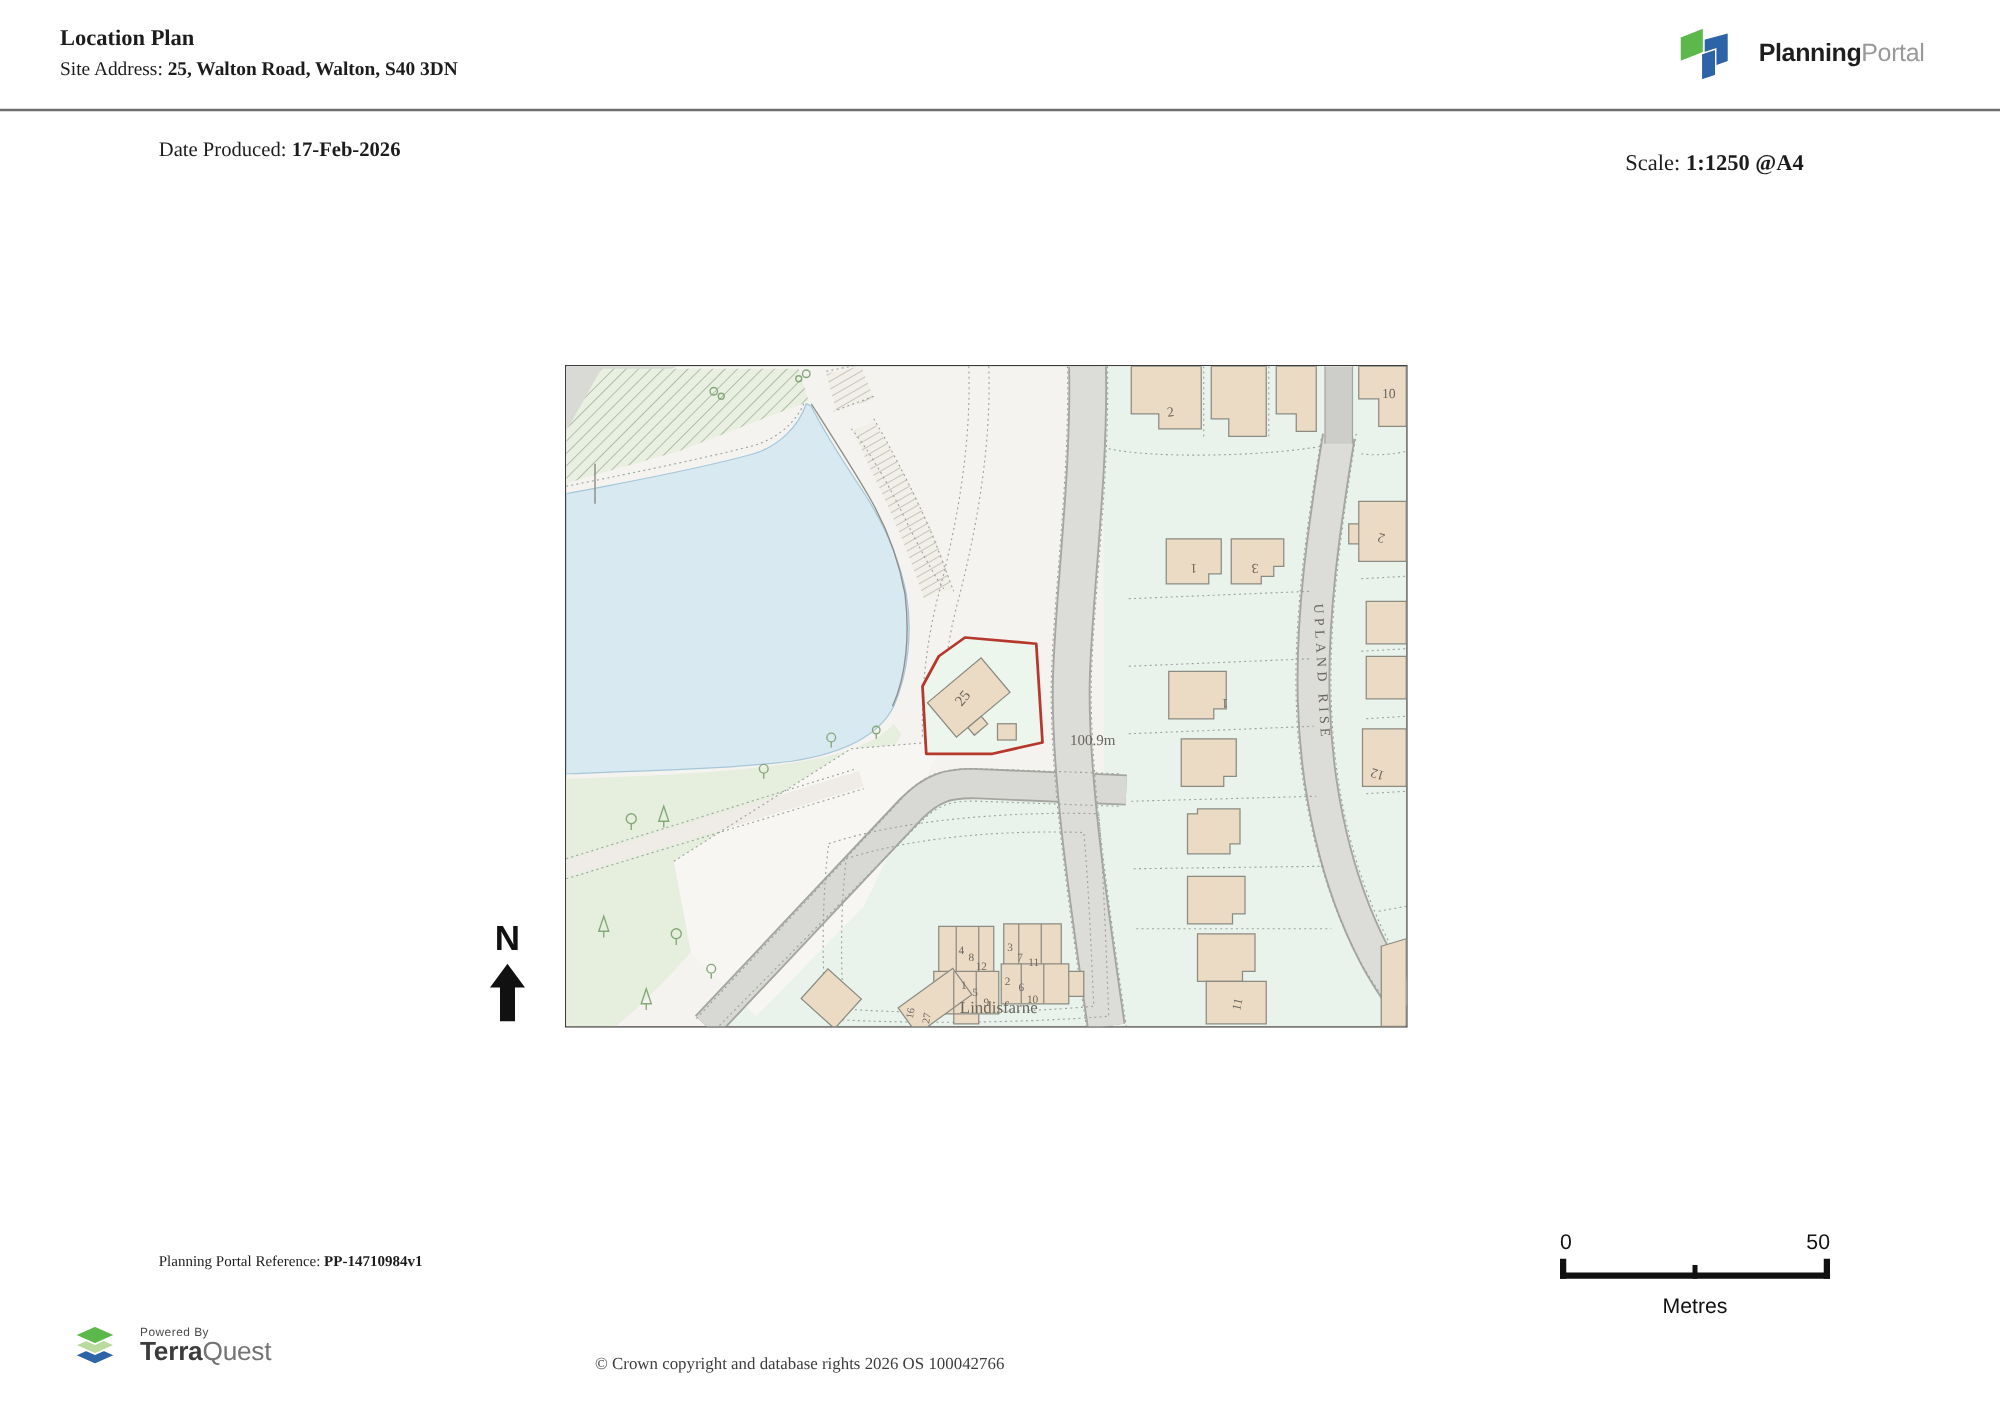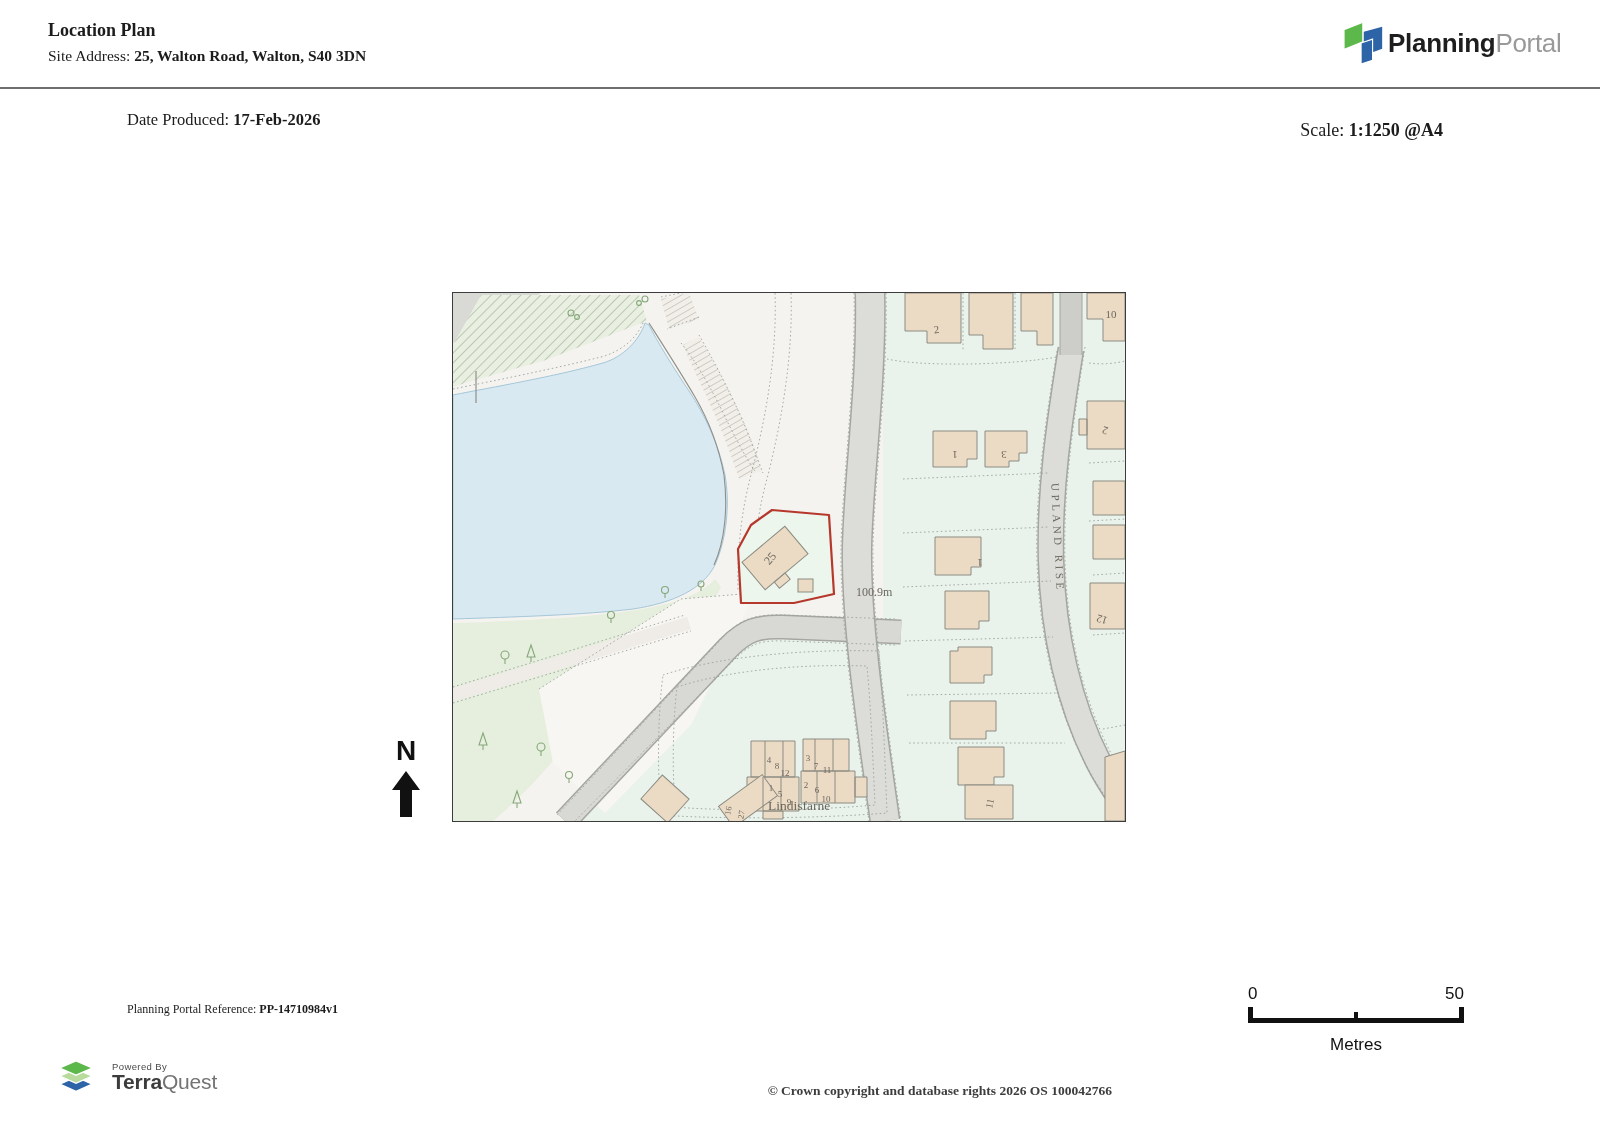--- a/index.html
+++ b/index.html
@@ -5,21 +5,21 @@
   html,body{margin:0;padding:0;background:#ffffff;}
   .page{position:relative;width:1600px;height:1132px;background:#ffffff;overflow:hidden;
         font-family:"Liberation Serif",serif;color:#1c1c1c;border-radius:20px;}
   
   .doc-title{position:absolute;left:48px;top:20px;font-size:18px;font-weight:bold;}
   .site-addr{position:absolute;left:48px;top:47px;font-size:15.5px;}
   .site-addr b{font-weight:bold;}
   .pp-logo{position:absolute;left:1340px;top:20px;display:flex;align-items:center;
            font-family:"Liberation Sans",sans-serif;}
   .pp-logo .mark{width:46px;height:46px;}
-  .pp-logo .wordmark{font-size:26px;letter-spacing:-0.3px;margin-left:2px;}
+  .pp-logo .wordmark{font-size:20px;letter-spacing:-0.3px;margin-left:21px;}
   .pp1{font-weight:bold;color:#1e1e1e;}
   .pp2{font-weight:400;color:#999;}
   .header-rule{position:absolute;left:0;top:87px;width:1600px;height:2px;background:#6e6e6e;}
   
   .meta-date{position:absolute;left:127px;top:110px;font-size:16.5px;}
   .meta-scale{position:absolute;right:157px;top:120px;font-size:18px;}
   .meta-date b,.meta-scale b{font-weight:bold;}
   
   .map-frame{position:absolute;left:452px;top:292px;width:672px;height:528px;
              border:1.5px solid #3c3c3c;background:#f5f3ef;}
@@ -37,22 +37,22 @@
   
   .ref-line{position:absolute;left:127px;top:1002px;font-size:12px;}
   .ref-line b{font-weight:bold;}
   .tq-logo{position:absolute;left:58px;top:1058px;display:flex;
            font-family:"Liberation Sans",sans-serif;}
   .tq-text{margin-left:18px;}
   .tq-powered{font-size:9.5px;color:#4a4a4a;letter-spacing:0.4px;margin-top:3px;}
   .tq-word{font-size:21px;line-height:20px;letter-spacing:-0.2px;}
   .tq1{font-weight:bold;color:#3c3c3c;text-align:right;}
   .tq2{color:#737373;}
-  .copyright{position:absolute;left:440px;top:1083px;width:672px;text-align:right;
-             font-size:13.5px;color:#3d3d3d;font-weight:bold;}
+  .copyright{position:absolute;left:476px;top:1083px;width:672px;text-align:left;
+             font-size:13.5px;color:#3d3d3d;}
 </style>
 </head>
 <body>
 
 <div class="page">
 
   <div class="doc-title">Location Plan</div>
   <div class="site-addr"><span>Site Address: </span><b>25, Walton Road, Walton, S40 3DN</b></div>
 
   <div class="pp-logo">

